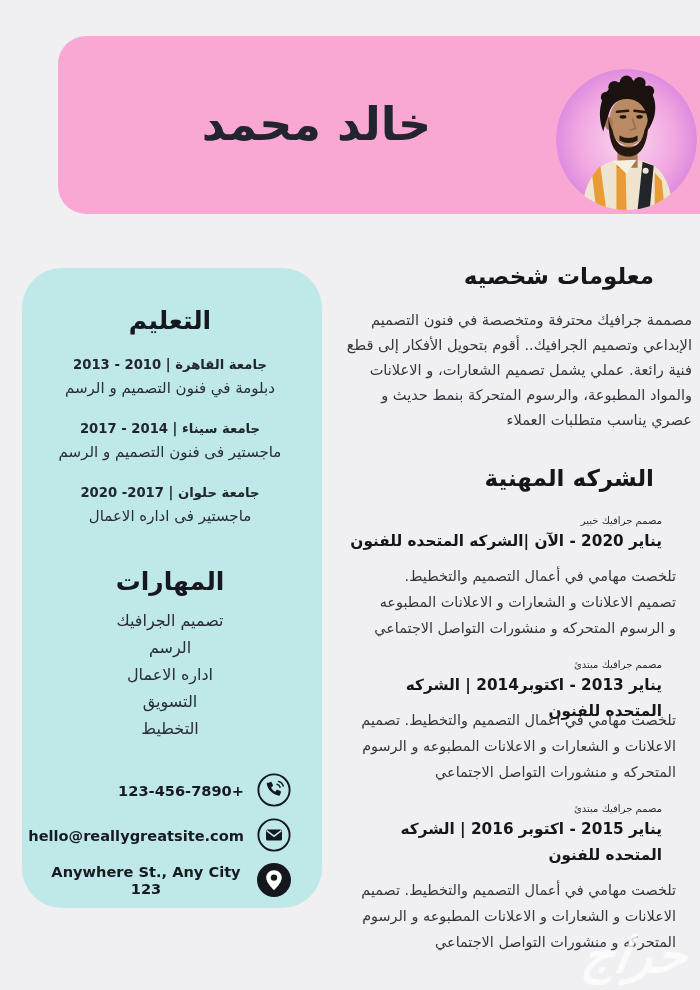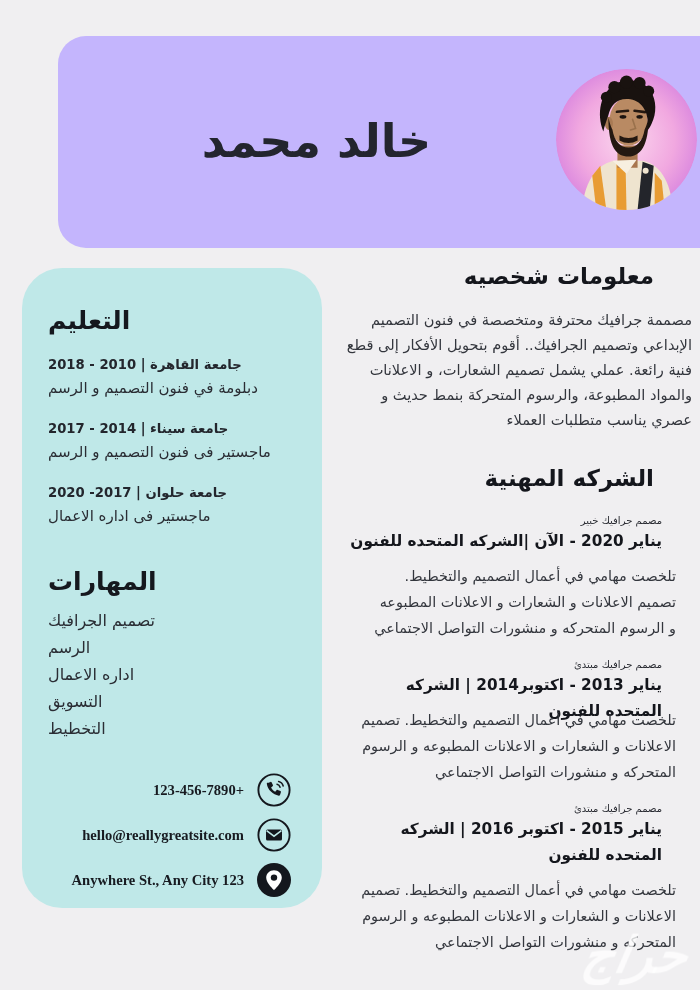--- a/index.html
+++ b/index.html
@@ -4,49 +4,49 @@
 <style>
   html,body{margin:0;padding:0;}
   body{
     width:700px;height:990px;position:relative;overflow:hidden;
     background:#f0eff1;
     font-family:"DejaVu Sans",sans-serif;
     direction:rtl;
   }
   
   .header{
-    position:absolute;left:58px;right:0;top:36px;height:212px;
-    background:#c4b5fd;border-radius:28px 0 0 28px;padding-left:40px;
+    position:absolute;left:58px;right:0;top:36px;height:178px;
+    background:#f9a8d4;border-radius:28px 0 0 28px;padding-left:40px;
   }
   .name{
     position:absolute;left:30px;right:155px;top:50%;
     transform:translateY(-52%);
     text-align:center;font-size:46px;font-weight:bold;color:#23252e;
     white-space:nowrap;
   }
   .avatar{
     position:absolute;right:3px;top:33px;width:141px;height:141px;
     border-radius:50%;overflow:hidden;
   }
   .avatar svg{display:block;width:100%;height:100%;}
   
   .sidebar{
     position:absolute;left:22px;top:268px;width:300px;height:640px;
     background:#bfe8e8;border-radius:40px;box-sizing:border-box;
-    padding:38px 30px 10px 26px;text-align:left;
+    padding:38px 30px 10px 26px;text-align:center;
   }
   .side-title{
     font-size:25px;font-weight:bold;color:#15181e;margin:0;line-height:1.2;
   }
   .edu{margin-top:21px;}
   .edu-school{font-size:13.2px;font-weight:bold;color:#23262d;}
   .edu-degree{font-size:15px;color:#2a2d34;margin-top:6px;line-height:1.45;}
   .skills-block{margin-top:40px;}
   .skill{font-size:16px;line-height:27px;color:#2a2d34;}
-  .contacts{margin-top:30px;font-family:Liberation Serif, serif;}
+  .contacts{margin-top:30px;}
   .contact-row{
     display:flex;align-items:center;gap:12px;margin-bottom:9px;
   }
   .cicon{flex:0 0 36px;width:36px;height:36px;}
   .cicon svg{display:block;width:100%;height:100%;}
   .ctext{font-size:14.6px;font-weight:bold;color:#171a20;direction:ltr;}
   
   .main{
     position:absolute;left:340px;right:8px;top:262px;
     text-align:right;color:#2a2c33;
@@ -122,21 +122,21 @@
       <circle cx="50" cy="28" r="5.5" fill="#19120f"></circle>
     </svg>
   </div>
 </header>
 
 <aside class="sidebar">
 
   <h2 class="side-title">التعليم</h2>
 
   <div class="edu">
-    <div class="edu-school">جامعة القاهرة   |   2010 - 2018</div>
+    <div class="edu-school">جامعة القاهرة   |   2010 - 2013</div>
     <div class="edu-degree">دبلومة في فنون التصميم و الرسم</div>
   </div>
   <div class="edu">
     <div class="edu-school">جامعة سيناء  |  2014 - 2017</div>
     <div class="edu-degree">ماجستير فى فنون التصميم و الرسم</div>
   </div>
   <div class="edu">
     <div class="edu-school">جامعة حلوان  |  2017- 2020</div>
     <div class="edu-degree">ماجستير فى اداره الاعمال</div>
   </div>

